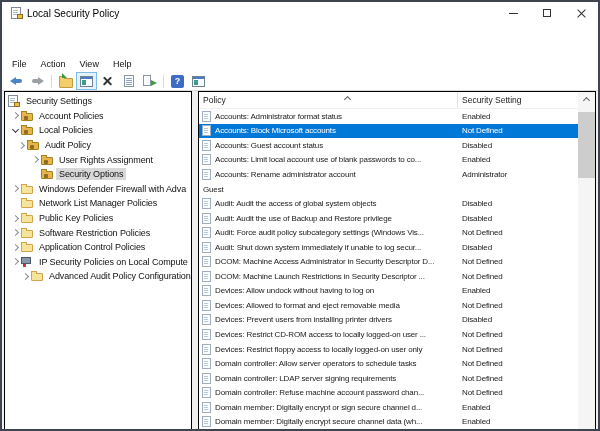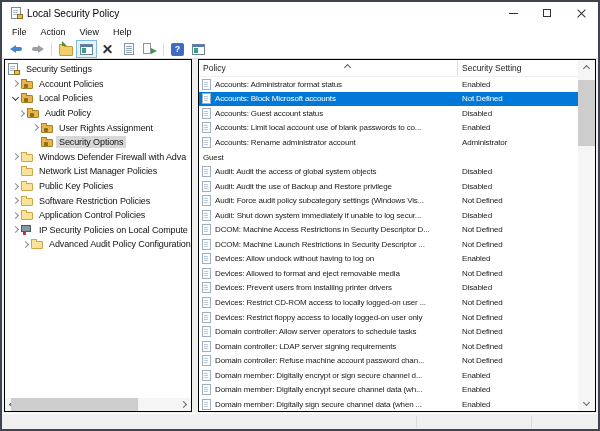--- a/index.html
+++ b/index.html
@@ -10,21 +10,21 @@
   .title-text{font-size:10px;color:#000;margin-left:6px;}
   .win-controls{margin-left:auto;display:flex;height:100%;}
   .win-btn{width:34px;height:100%;display:flex;align-items:center;justify-content:center;cursor:default;}
   .glyph-min{width:9px;height:1px;background:#333;}
   .glyph-max{width:8px;height:8px;border:1px solid #333;box-sizing:border-box;}
   .glyph-close{position:relative;width:11px;height:11px;}
   .glyph-close::before,.glyph-close::after{content:'';position:absolute;left:0;top:5px;width:11px;height:1px;background:#333;}
   .glyph-close::before{transform:rotate(45deg);}
   .glyph-close::after{transform:rotate(-45deg);}
   
-  .menubar{height:16px;display:flex;align-items:center;padding-left:3px;font-size:9px;color:#111;background:#fff;}
+  .menubar{height:16px;display:flex;align-items:center;padding-left:3px;font-size:9px;color:#111;background:#fff;margin-top:32px;}
   .menu-item{padding:0 7px;}
   
   .toolbar{height:18px;border-bottom:1px solid #dadada;display:flex;align-items:center;padding-left:4px;background:#fff;}
   .tb-btn{width:19px;height:16px;display:flex;align-items:center;justify-content:center;position:relative;margin:0 1px;}
   .tb-btn.active{background:#e3f2fb;outline:1px solid #7fbbe3;}
   .tb-sep{width:1px;height:13px;background:#d9d9d9;margin:0 3px;}
   .tbi{position:relative;display:inline-block;}
   .tb-back{width:13px;height:9px;}
   .tb-back::before{content:'';position:absolute;left:0;top:0;border-top:4.5px solid transparent;border-bottom:4.5px solid transparent;border-right:6px solid #4a86c6;}
   .tb-back::after{content:'';position:absolute;left:5px;top:2.5px;width:7px;height:4px;background:#4a86c6;border-radius:0 2px 2px 0;}
@@ -365,21 +365,21 @@
           <div class="lrow">
             <span class="lcell1">
               <span class="icon-doc"></span>
               <span>Audit: Shut down system immediately if unable to log secur...</span>
             </span>
             <span class="lcell2">Disabled</span>
           </div>
           <div class="lrow">
             <span class="lcell1">
               <span class="icon-doc"></span>
-              <span>DCOM: Machine Access Restrictions in Security Descriptor D...</span>
+              <span>DCOM: Machine Access Administrator in Security Descriptor D...</span>
             </span>
             <span class="lcell2">Not Defined</span>
           </div>
           <div class="lrow">
             <span class="lcell1">
               <span class="icon-doc"></span>
               <span>DCOM: Machine Launch Restrictions in Security Descriptor ...</span>
             </span>
             <span class="lcell2">Not Defined</span>
           </div>

